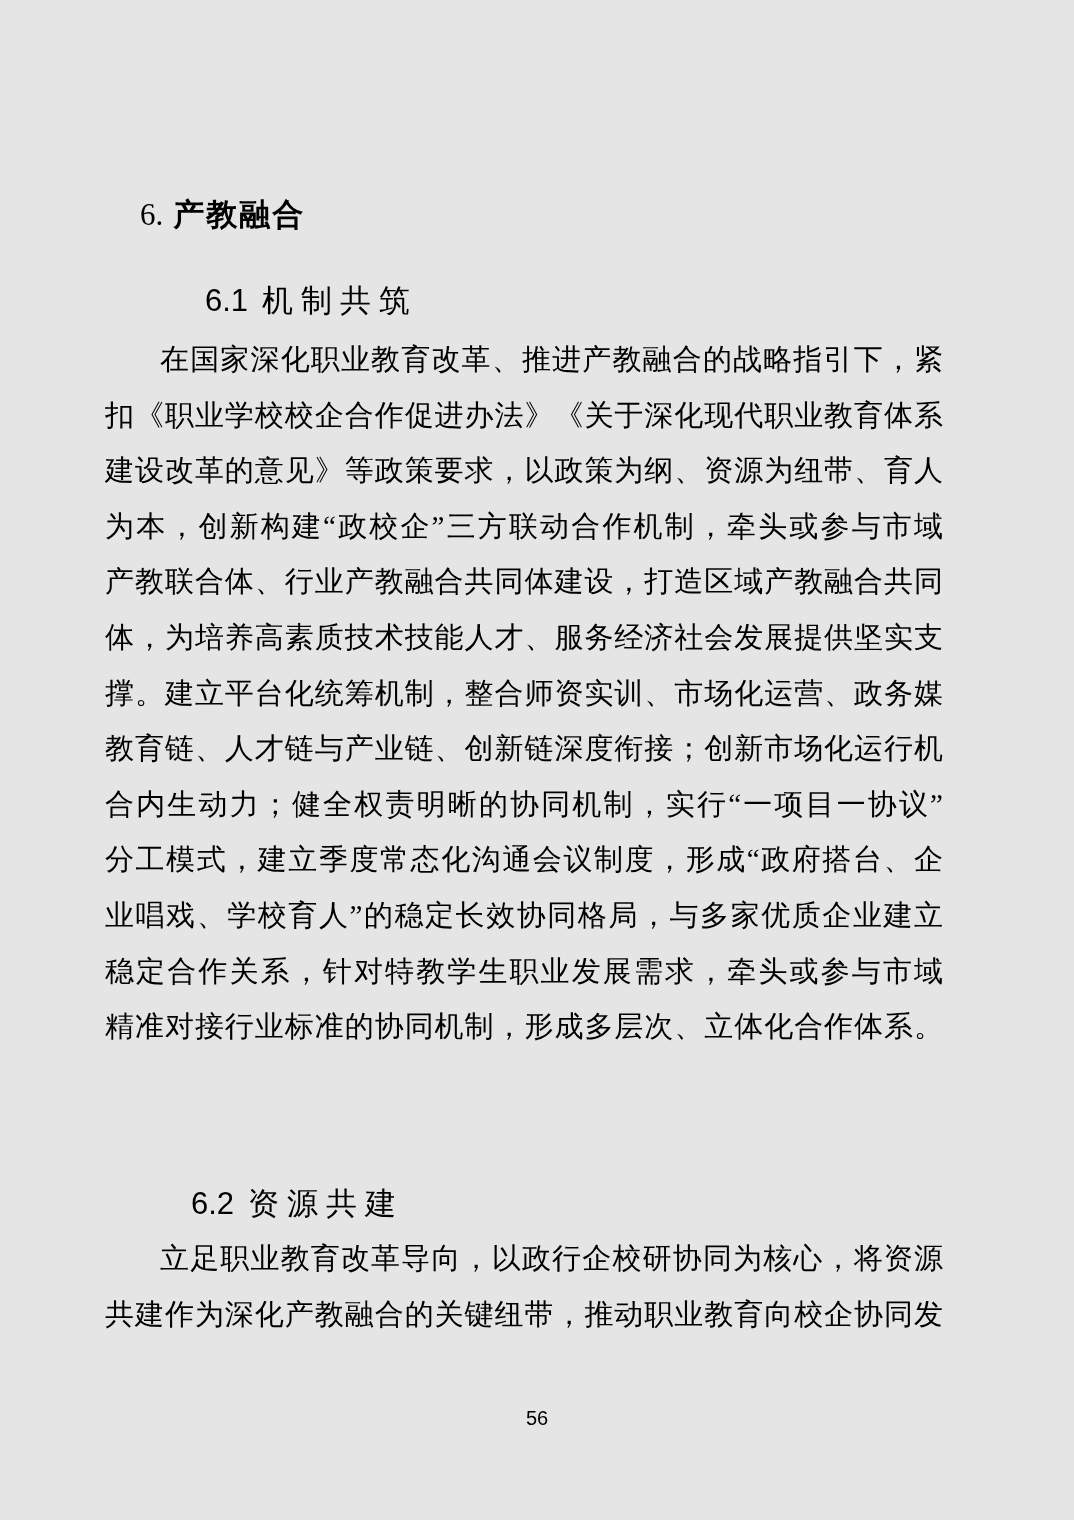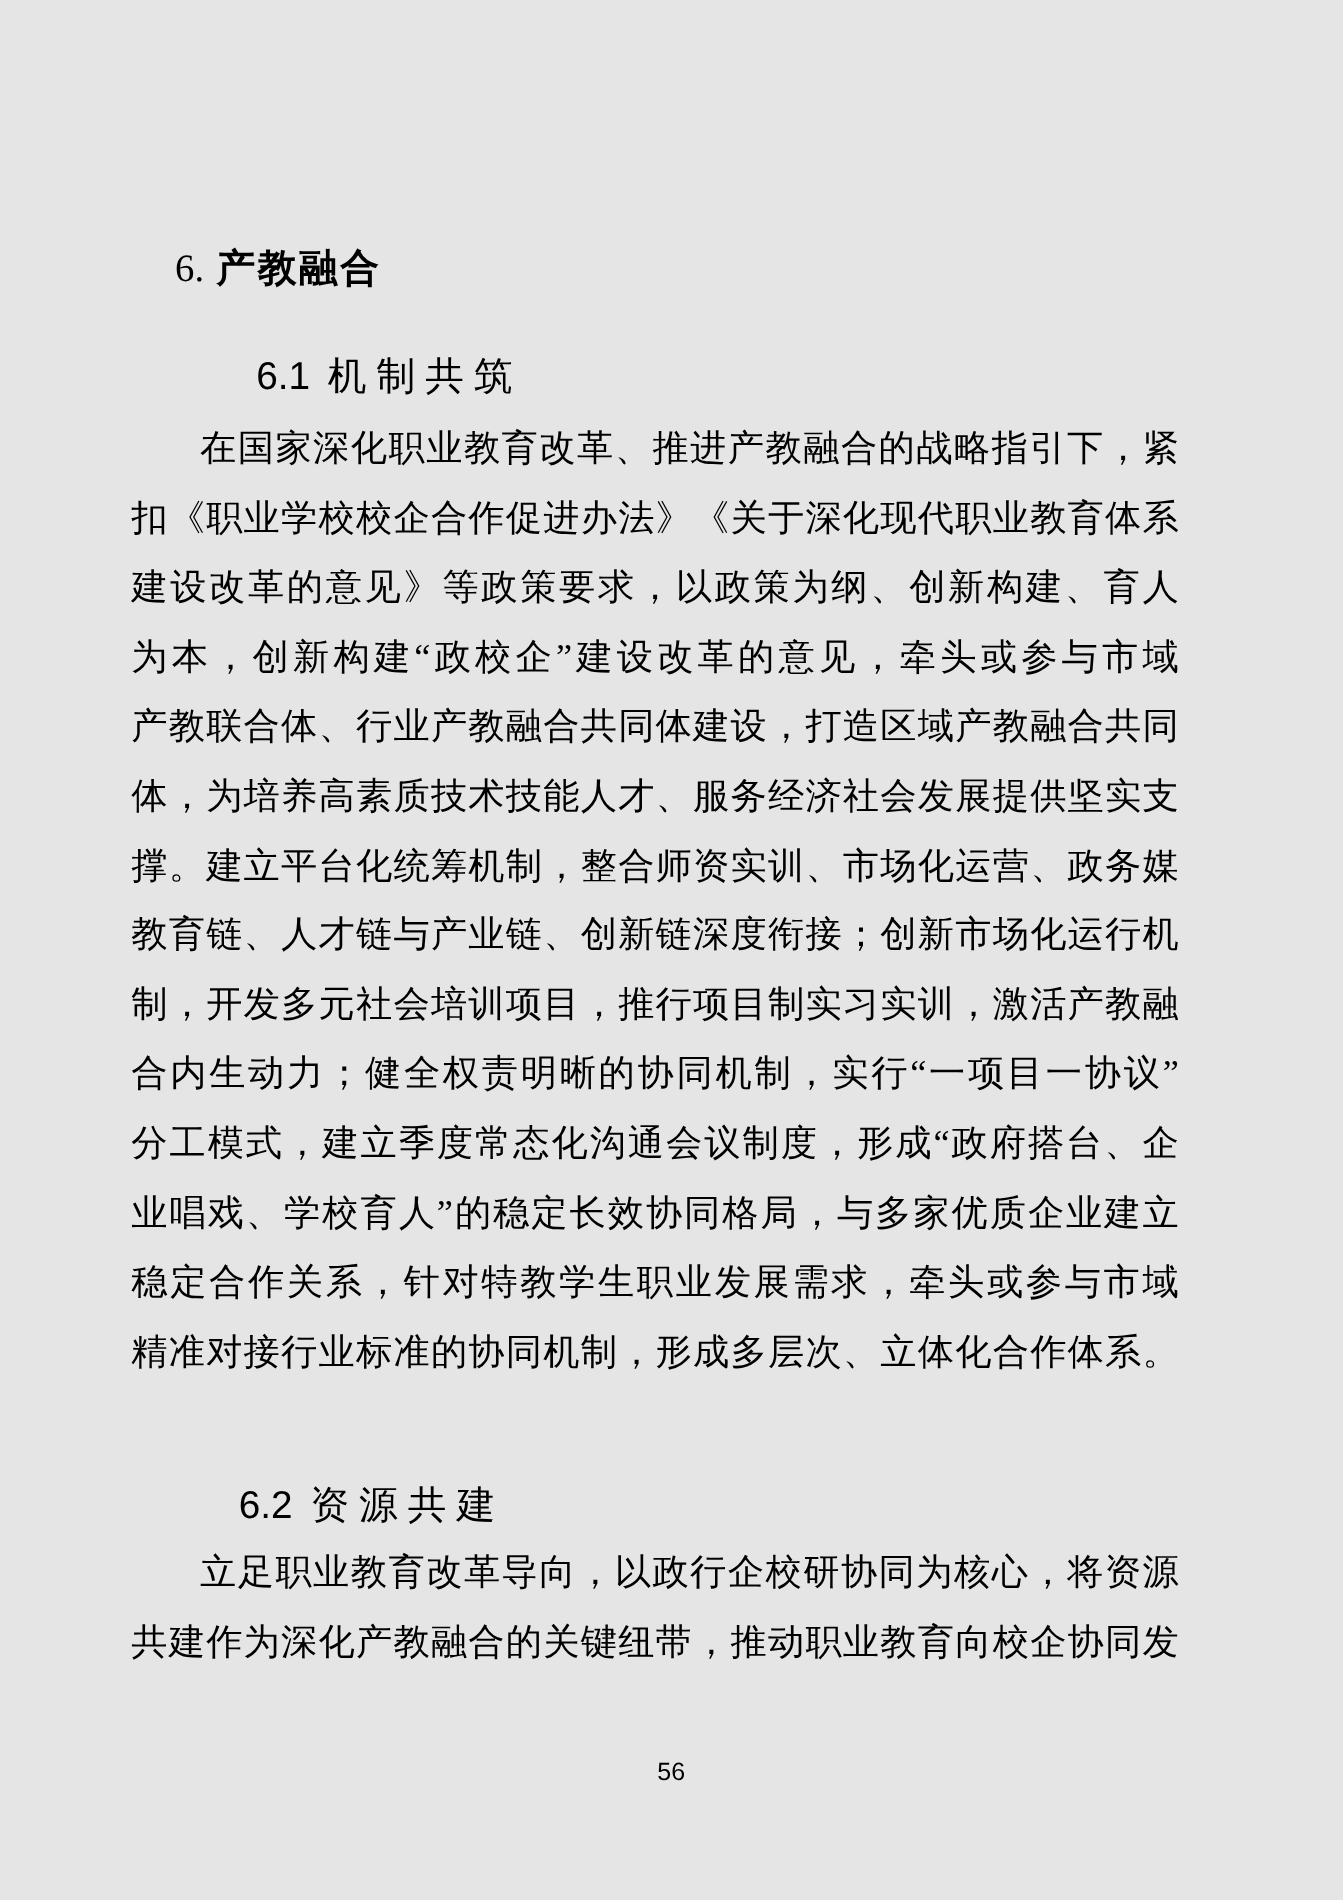--- a/index.html
+++ b/index.html
@@ -93,27 +93,26 @@
 
 <div class="page">
 
   <h1 class="doc-heading"><span class="h-num">6.</span><span class="h-title">产教融合</span></h1>
 
   <h2 class="sub s1"><span class="s-num">6.1</span><span class="s-title">机制共筑</span></h2>
 
   <div class="para p1">
     <div class="tline indent">在国家深化职业教育改革、推进产教融合的战略指引下，紧</div>
     <div class="tline">扣《职业学校校企合作促进办法》《关于深化现代职业教育体系</div>
-    <div class="tline">建设改革的意见》等政策要求，以政策为纲、创新构建、育人</div>
-    <div class="tline">为本，创新构建“政校企”建设改革的意见，牵头或参与市域</div>
+    <div class="tline">建设改革的意见》等政策要求，以政策为纲、资源为纽带、育人</div>
+    <div class="tline">为本，创新构建“政校企”三方联动合作机制，牵头或参与市域</div>
     <div class="tline">产教联合体、行业产教融合共同体建设，打造区域产教融合共同</div>
     <div class="tline">体，为培养高素质技术技能人才、服务经济社会发展提供坚实支</div>
     <div class="tline">撑。建立平台化统筹机制，整合师资实训、市场化运营、政务媒</div>
     <div class="tline">教育链、人才链与产业链、创新链深度衔接；创新市场化运行机</div>
-    <div class="tline">制，开发多元社会培训项目，推行项目制实习实训，激活产教融</div>
     <div class="tline">合内生动力；健全权责明晰的协同机制，实行“一项目一协议”</div>
     <div class="tline">分工模式，建立季度常态化沟通会议制度，形成“政府搭台、企</div>
     <div class="tline">业唱戏、学校育人”的稳定长效协同格局，与多家优质企业建立</div>
     <div class="tline">稳定合作关系，针对特教学生职业发展需求，牵头或参与市域</div>
     <div class="tline">精准对接行业标准的协同机制，形成多层次、立体化合作体系。</div>
   </div>
 
   <h2 class="sub s2"><span class="s-num">6.2</span><span class="s-title">资源共建</span></h2>
 
   <div class="para p2">

